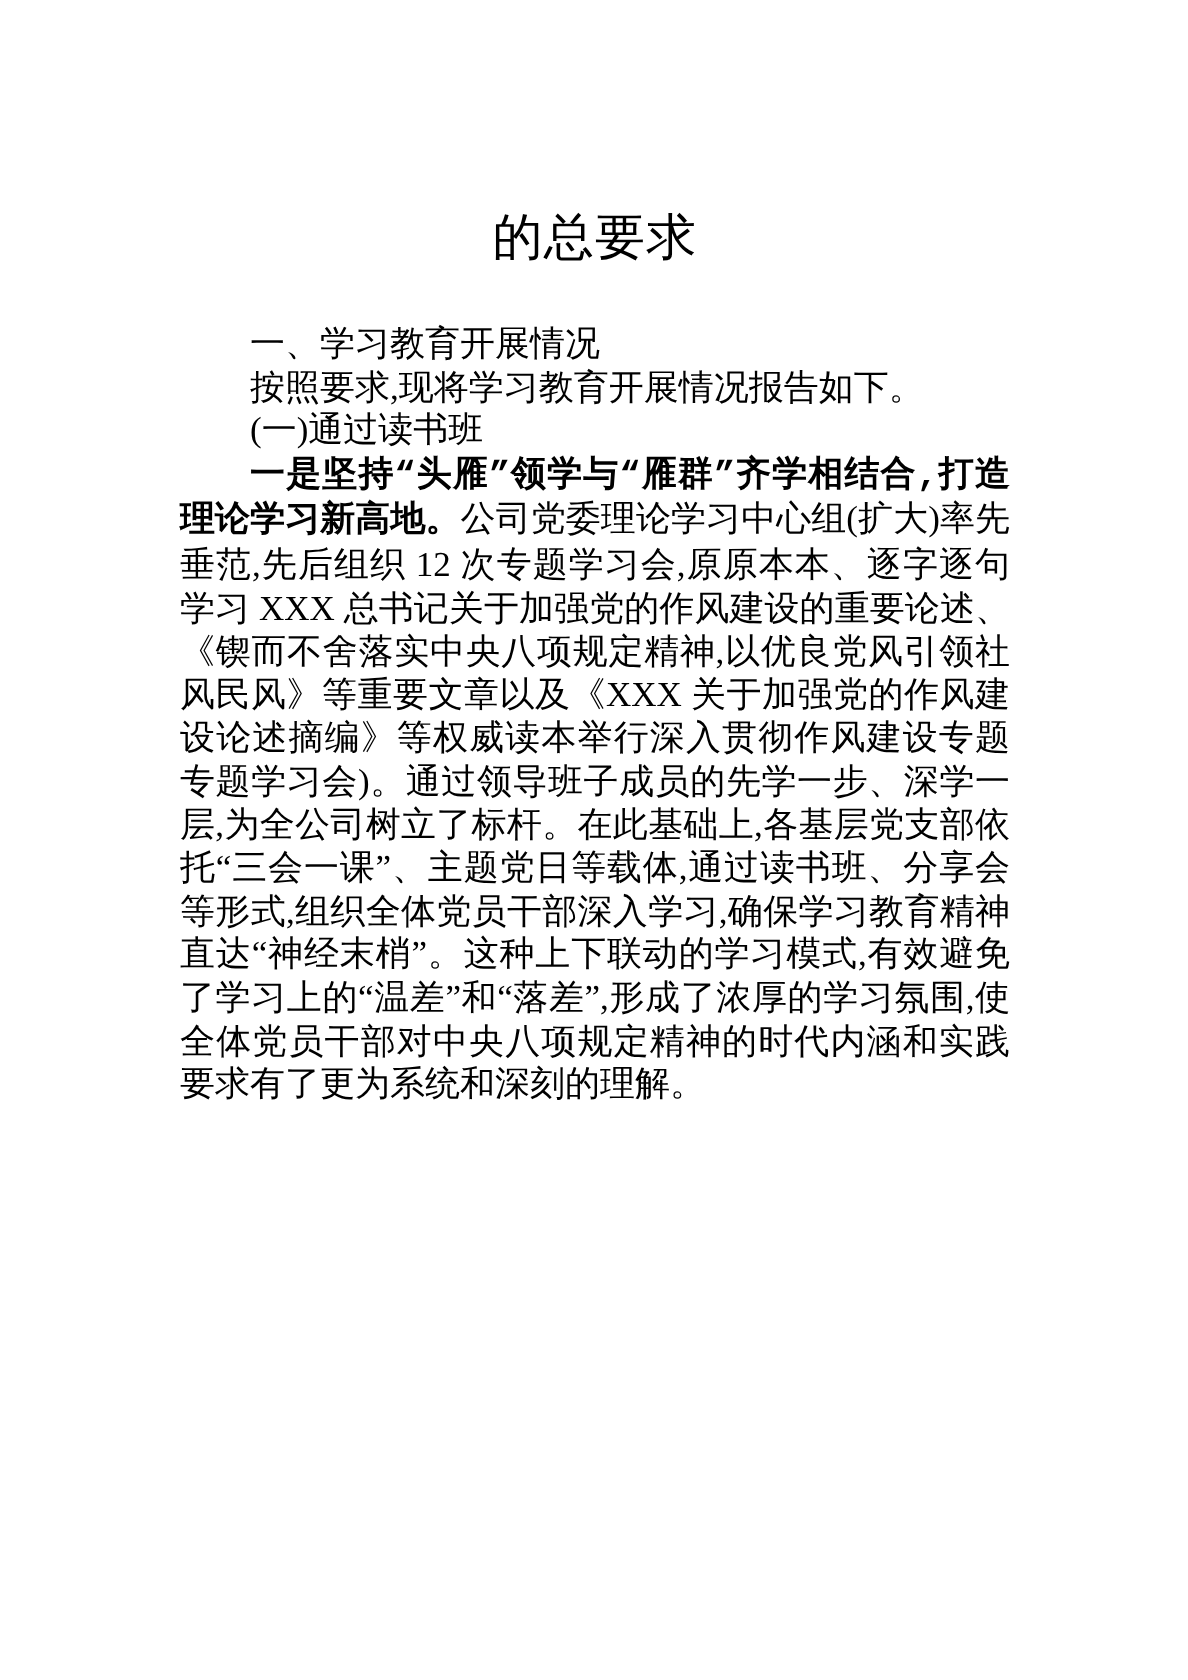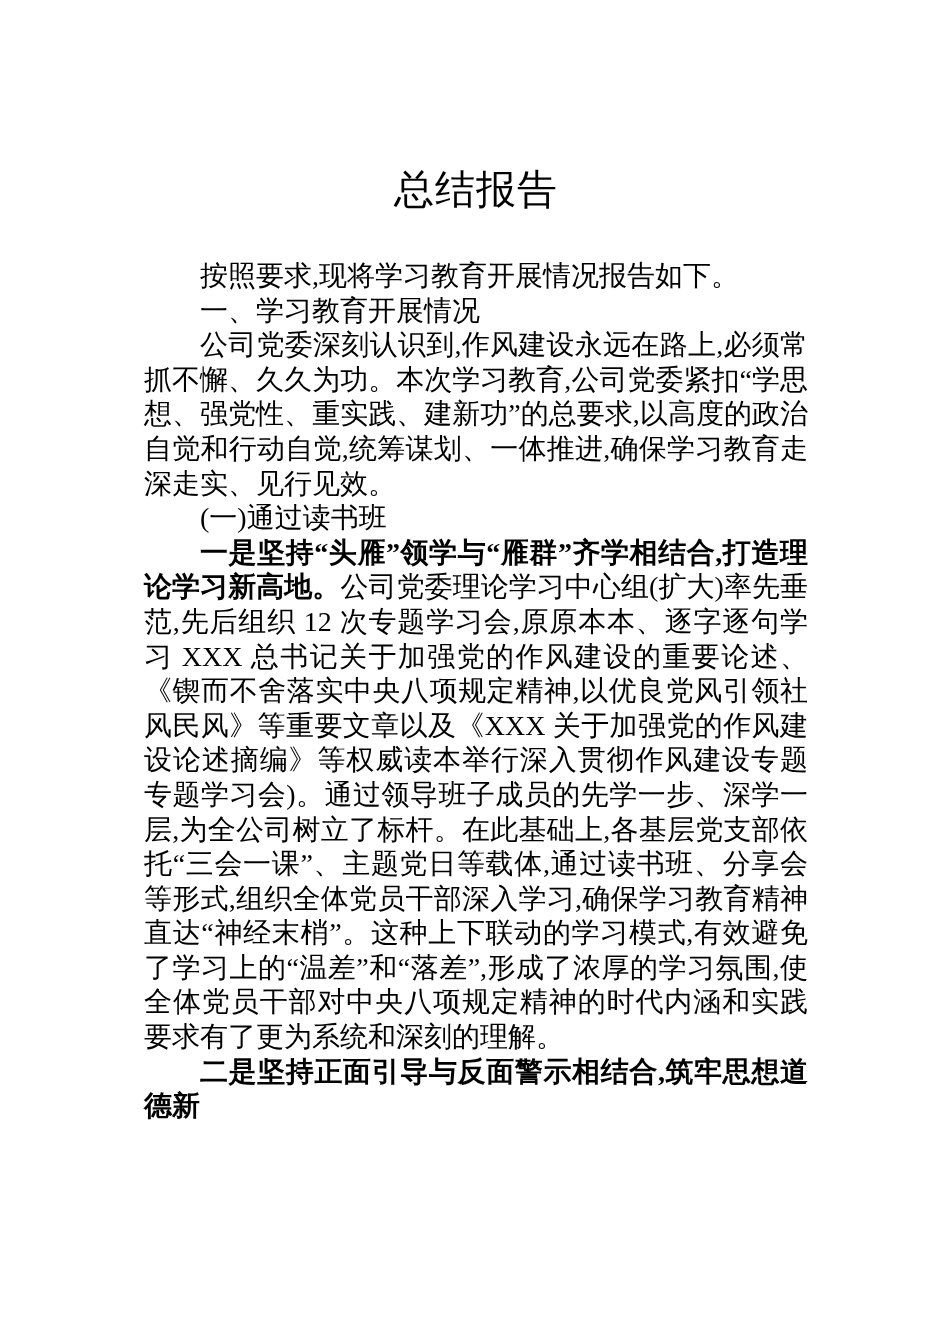--- a/index.html
+++ b/index.html
@@ -41,42 +41,41 @@
     text-align: justify;
   }
   .doc-body p {
     margin: 0;
     padding: 0;
     text-indent: 2em;
     word-break: break-all;
   }
   .bold-lead {
     font-weight: 700;
+    font-family: Liberation Mono, monospace;
   }
 </style>
 </head>
 <body>
 
 <div class="page">
   <div class="content">
 
     <h1 class="doc-title">
-      <span class="title-line">总结报告</span>
+      <span class="title-line">的总要求</span>
     </h1>
 
     <div class="doc-body">
 
+      <p>一、学习教育开展情况</p>
+
       <p>按照要求,现将学习教育开展情况报告如下。</p>
 
-      <p>一、学习教育开展情况</p>
-
-      <p>公司党委深刻认识到,作风建设永远在路上,必须常抓不懈、久久为功。本次学习教育,公司党委紧扣“学思想、强党性、重实践、建新功”的总要求,以高度的政治自觉和行动自觉,统筹谋划、一体推进,确保学习教育走深走实、见行见效。</p>
 
       <p>(一)通过读书班</p>
 
 
       <p><span class="bold-lead">一是坚持“头雁”领学与“雁群”齐学相结合,打造理论学习新高地。</span><span>公司党委理论学习中心组(扩大)率先垂范,先后组织 12 次专题学习会,原原本本、逐字逐句学习 XXX 总书记关于加强党的作风建设的重要论述、《锲而不舍落实中央八项规定精神,以优良党风引领社风民风》等重要文章以及《XXX 关于加强党的作风建设论述摘编》等权威读本举行深入贯彻作风建设专题专题学习会)。通过领导班子成员的先学一步、深学一层,为全公司树立了标杆。在此基础上,各基层党支部依托“三会一课”、主题党日等载体,通过读书班、分享会等形式,组织全体党员干部深入学习,确保学习教育精神直达“神经末梢”。这种上下联动的学习模式,有效避免了学习上的“温差”和“落差”,形成了浓厚的学习氛围,使全体党员干部对中央八项规定精神的时代内涵和实践要求有了更为系统和深刻的理解。</span></p>
 
-      <p><span class="bold-lead">二是坚持正面引导与反面警示相结合,筑牢思想道德新</span></p>
 
     </div>
   </div>
 </div>
 
 </body></html>

